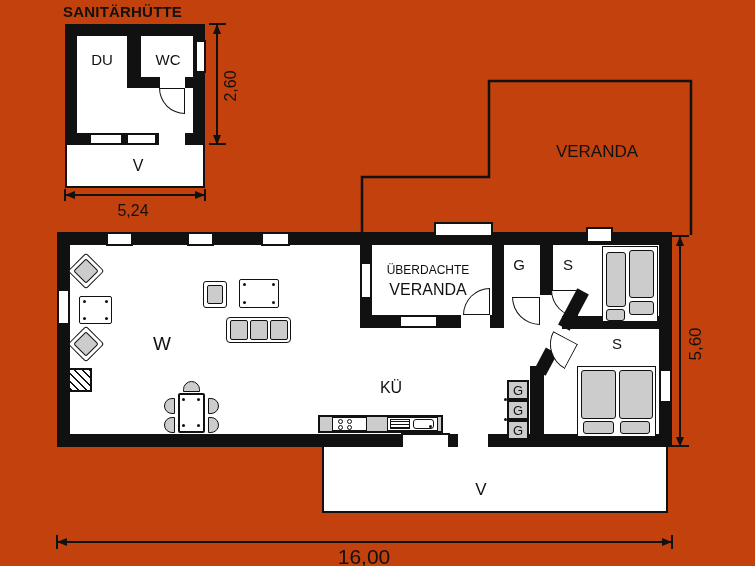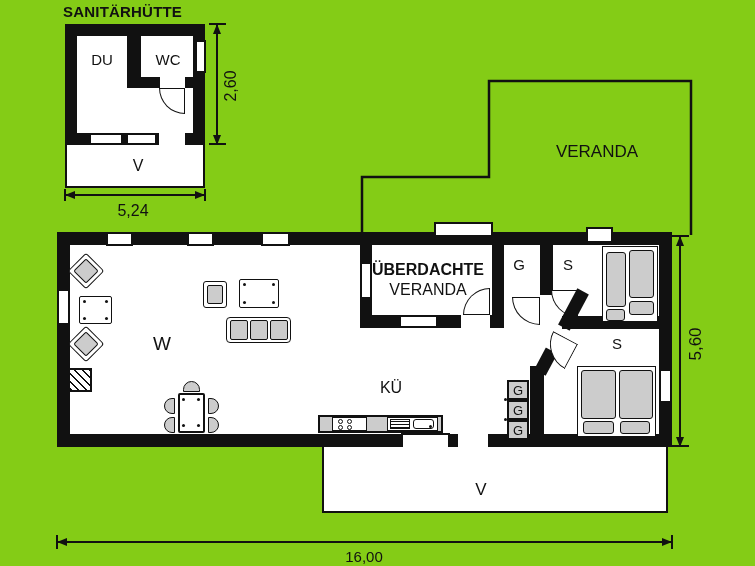--- a/index.html
+++ b/index.html
@@ -1,16 +1,16 @@
 <!DOCTYPE html>
 <html><head>
 <meta charset="utf-8">
 <style>
   html,body{margin:0;padding:0;background:#fff;}
-  #stage{position:relative;width:755px;height:566px;background:#84cc16;overflow:hidden;
+  #stage{position:relative;width:755px;height:566px;background:#c2410c;overflow:hidden;
          font-family:"Liberation Sans","DejaVu Sans",sans-serif;color:#111;}
   .abs{position:absolute;}
   .wall{position:absolute;background:#111;}
   .floor{position:absolute;background:#fff;}
   .win{position:absolute;background:#fff;border:2px solid #111;box-sizing:border-box;}
   .gap{position:absolute;background:#fff;}
   .thin{position:absolute;border:2px solid #111;box-sizing:border-box;background:#fff;}
   .door{position:absolute;background:#fff;border:1.6px solid #111;box-sizing:border-box;}
   .br-bl{border-radius:0 0 0 100%;}
   .br-tl{border-radius:100% 0 0 0;}
@@ -92,21 +92,21 @@
   <div class="win" style="left:57px;top:289px;width:13px;height:36px;"></div>
   <div class="win" style="left:659px;top:369px;width:13px;height:34px;"></div>
 
   <div class="wall" style="left:360px;top:245px;width:12px;height:70px;"></div>
   <div class="win" style="left:360px;top:262px;width:12px;height:37px;"></div>
   <div class="wall" style="left:360px;top:315px;width:144px;height:13px;"></div>
   <div class="win" style="left:399px;top:315px;width:39px;height:13px;"></div>
   <div class="gap" style="left:461px;top:315px;width:29px;height:13px;"></div>
   <div class="door br-tl" style="left:463px;top:288px;width:27px;height:27px;"></div>
   <div class="wall" style="left:492px;top:245px;width:12px;height:83px;"></div>
-  <div class="lbl" style="left:428px;top:270px;font-size:16px;font-weight:bold;">ÜBERDACHTE</div>
+  <div class="lbl" style="left:428px;top:270px;font-size:12px;">ÜBERDACHTE</div>
   <div class="lbl" style="left:428px;top:290px;font-size:16px;">VERANDA</div>
 
   <div class="wall" style="left:540px;top:245px;width:13px;height:50px;"></div>
   <div class="door br-bl" style="left:512px;top:297px;width:28px;height:28px;"></div>
   <div class="wall" style="left:542px;top:284px;width:11px;height:11px;"></div>
   <div class="door br-bl" style="left:551px;top:290px;width:27px;height:27px;"></div>
   <div class="lbl" style="left:519px;top:264px;font-size:15px;">G</div>
 
   <div class="wall" style="left:555px;top:286px;width:13px;height:92px;transform:rotate(28deg);"></div>
   <div class="gap" style="left:549px;top:326px;width:17px;height:26px;transform:rotate(28deg);"></div>
@@ -183,21 +183,21 @@
   <div class="chair" style="left:208px;top:398px;width:11px;height:16px;border-radius:0 16px 16px 0;"></div>
   <div class="chair" style="left:208px;top:417px;width:11px;height:16px;border-radius:0 16px 16px 0;"></div>
 
   <div class="lbl" style="left:162px;top:343px;font-size:19px;">W</div>
 
   <div class="tick" style="left:56px;top:535px;width:2px;height:14px;"></div>
   <div class="tick" style="left:671px;top:535px;width:2px;height:14px;"></div>
   <div class="dimline" style="left:57px;top:541px;width:615px;height:2px;"></div>
   <div class="arr arr-l" style="left:57px;top:538px;"></div>
   <div class="arr arr-r" style="left:662px;top:538px;"></div>
-  <div class="lbl" style="left:364px;top:556px;font-size:15px;">16,00</div>
+  <div class="lbl" style="left:364px;top:556px;font-size:21px;">16,00</div>
 
   <div class="tick" style="left:671px;top:235px;width:18px;height:2px;"></div>
   <div class="tick" style="left:671px;top:445px;width:18px;height:2px;"></div>
   <div class="dimline" style="left:679px;top:236px;width:2px;height:211px;"></div>
   <div class="arr arr-u" style="left:676px;top:236px;"></div>
   <div class="arr arr-d" style="left:676px;top:437px;"></div>
   <div class="lbl rot" style="left:695px;top:344px;font-size:17px;">5,60</div>
 
 </div>
 

